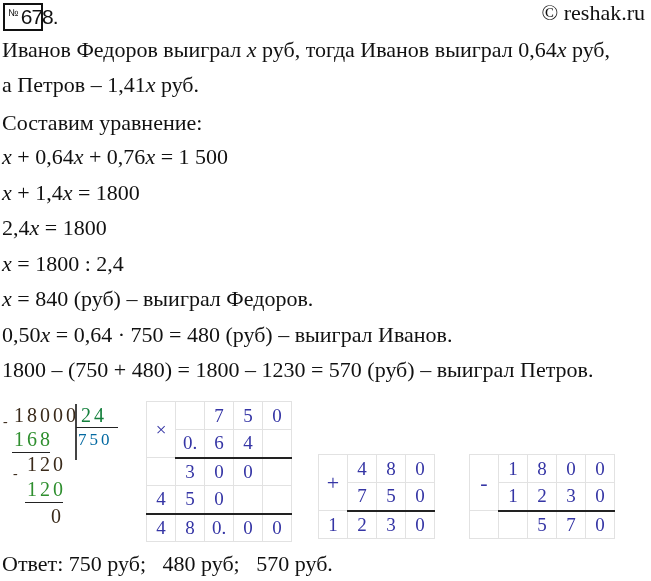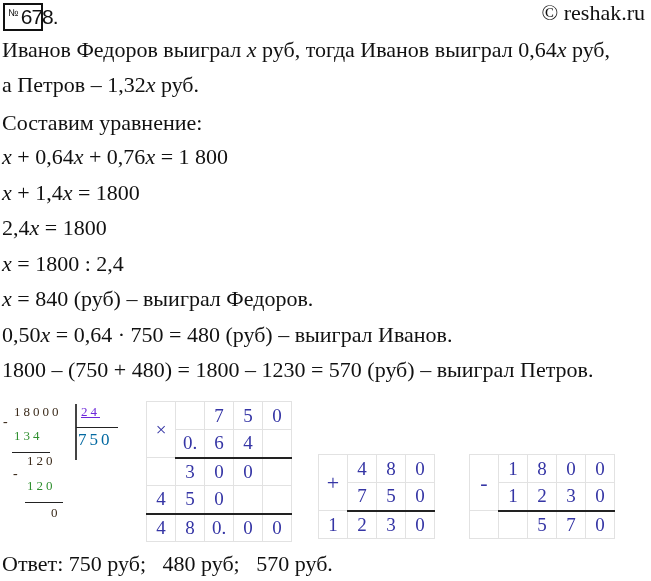--- a/index.html
+++ b/index.html
@@ -8,24 +8,24 @@
   .badge { position:absolute; left:3px; top:3px; width:40px; height:28px;
            border:2px solid #111; box-sizing:border-box;
            font-family:"Liberation Sans", "DejaVu Sans", sans-serif; font-size:21px;
            line-height:24px; padding-left:3px; letter-spacing:-1px; }
   .badge .no { font-size:10px; letter-spacing:0; vertical-align:top; line-height:16px; margin-right:2px; }
   .site { position:absolute; right:6px; top:0px; font-size:22px;text-align:center; }
   .line { position:absolute; left:2px; font-size:22px; white-space:nowrap; }
   .line i { font-style:italic; }
 
   
-  .ld { position:absolute; font-family:"Liberation Serif", serif; font-size:13px; letter-spacing:3px; }
+  .ld { position:absolute; font-family:"Liberation Serif", serif; font-size:20px; letter-spacing:3px; }
   .c-brown { color:#3a2a1a; }
   .c-green { color:#2f8f2f; }
-  .c-blue  { color:#6d28d9;text-decoration:underline; }
+  .c-blue  { color:#15803d; }
   .c-red   { color:#0369a1; }
   .hline { position:absolute; background:#222; height:2px; }
   .vline { position:absolute; background:#444; width:2px; }
 
   
   table.grid { position:absolute; border-collapse:collapse; font-family:"Liberation Serif", serif; }
   table.grid td { border:1px solid #e2e2e2; text-align:center; color:#3535a5;
                   font-size:19px; padding:0; }
   table.grid tr.under td { border-bottom:2px solid #222; }
   .op { color:#3535a5; font-size:18px; }
@@ -33,27 +33,27 @@
 </head>
 <body>
 
 <div class="badge"><span class="no">№</span><span>678.</span></div>
 <div class="site">© reshak.ru</div>
 
 <div class="line" style="top:37px">
   <span>Иванов Федоров выиграл </span><i>x</i><span> руб, тогда Иванов выиграл 0,64</span><i>x</i><span> руб,</span>
 </div>
 <div class="line" style="top:72px">
-  <span>а Петров – 1,32</span><i>x</i><span> руб.</span>
+  <span>а Петров – 1,41</span><i>x</i><span> руб.</span>
 </div>
 <div class="line" style="top:110px">
   <span>Составим уравнение:</span>
 </div>
 <div class="line" style="top:144px">
-  <i>x</i><span> + 0,64</span><i>x</i><span> + 0,76</span><i>x</i><span> = 1 800</span>
+  <i>x</i><span> + 0,64</span><i>x</i><span> + 0,76</span><i>x</i><span> = 1 500</span>
 </div>
 <div class="line" style="top:180px">
   <i>x</i><span> + 1,4</span><i>x</i><span> = 1800</span>
 </div>
 <div class="line" style="top:215px">
   <span>2,4</span><i>x</i><span> = 1800</span>
 </div>
 <div class="line" style="top:251px">
   <i>x</i><span> = 1800 : 2,4</span>
 </div>
@@ -66,21 +66,21 @@
 <div class="line" style="top:357px">
   <span>1800 – (750 + 480) = 1800 – 1230 = 570 (руб) – выиграл Петров.</span>
 </div>
 
 <div>
   <span class="ld c-brown" style="left:14px;top:404px">18000</span>
   <span class="ld c-brown" style="left:3px;top:414px;font-size:14px">-</span>
   <span class="ld c-blue" style="left:81px;top:404px">24</span>
   <div class="vline" style="left:75px;top:404px;height:56px"></div>
   <div class="hline" style="left:76px;top:427px;width:42px;height:1px"></div>
-  <span class="ld c-green" style="left:14px;top:428px">134</span>
+  <span class="ld c-green" style="left:14px;top:428px">168</span>
   <span class="ld c-red" style="left:78px;top:430px;font-size:17px">750</span>
   <div class="hline" style="left:12px;top:452px;width:38px;height:1px"></div>
   <span class="ld c-brown" style="left:27px;top:453px">120</span>
   <span class="ld c-brown" style="left:13px;top:466px;font-size:14px">-</span>
   <span class="ld c-green" style="left:27px;top:478px">120</span>
   <div class="hline" style="left:25px;top:502px;width:38px;height:1px"></div>
   <span class="ld c-brown" style="left:51px;top:505px">0</span>
 </div>
 
 <table class="grid" style="left:146px;top:401px">

